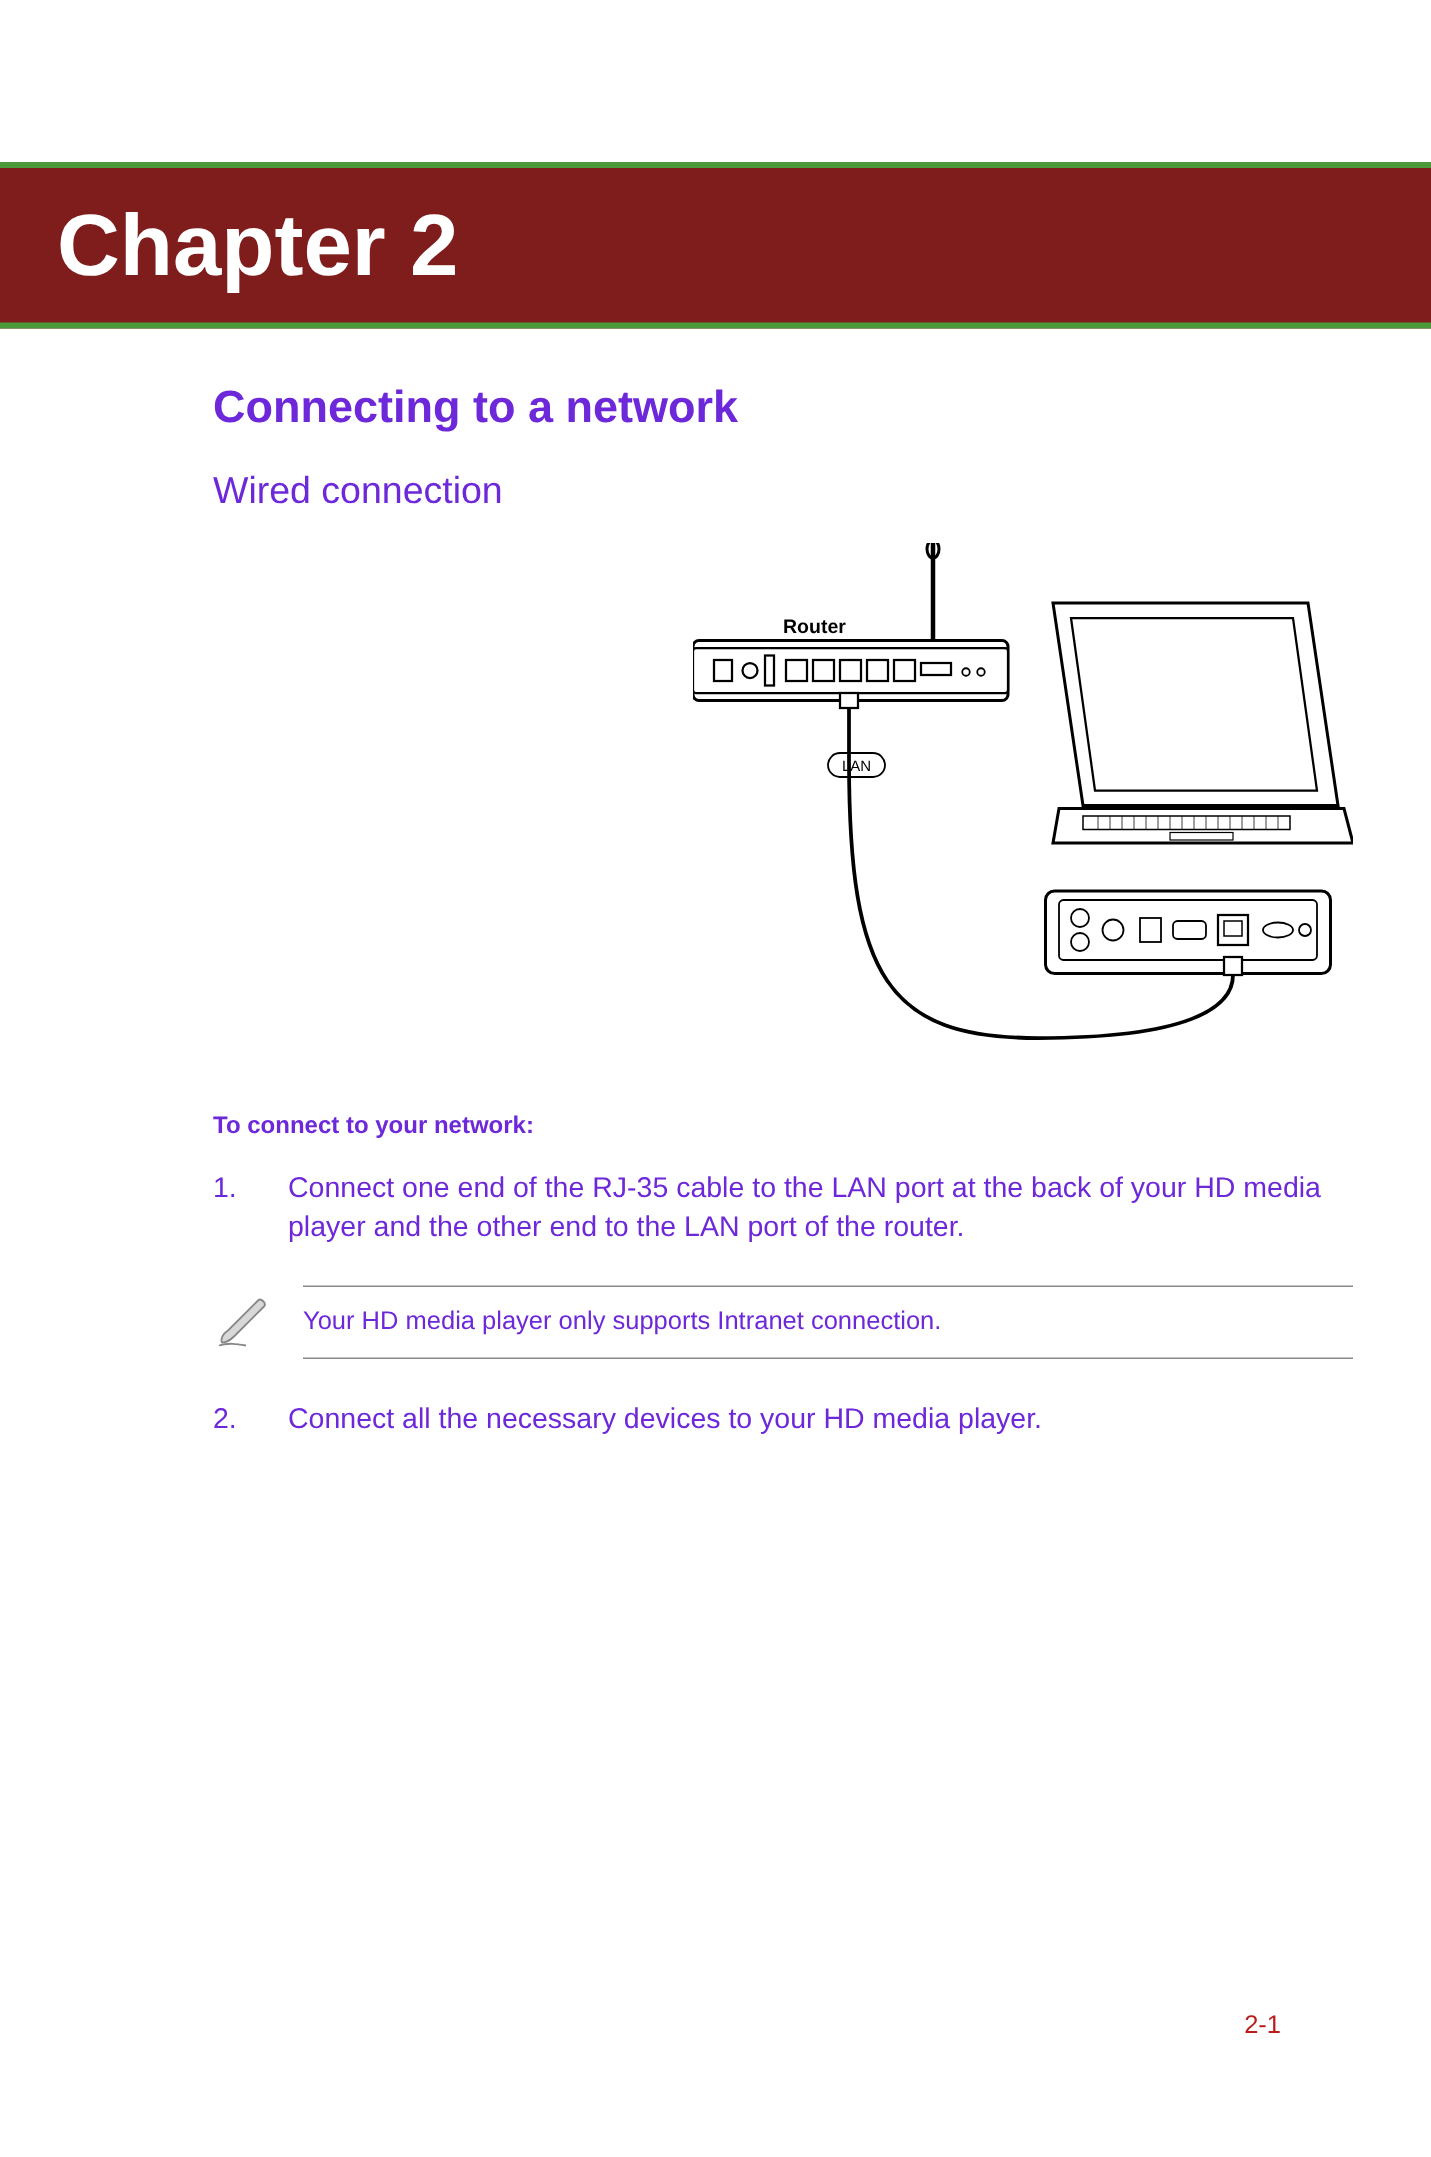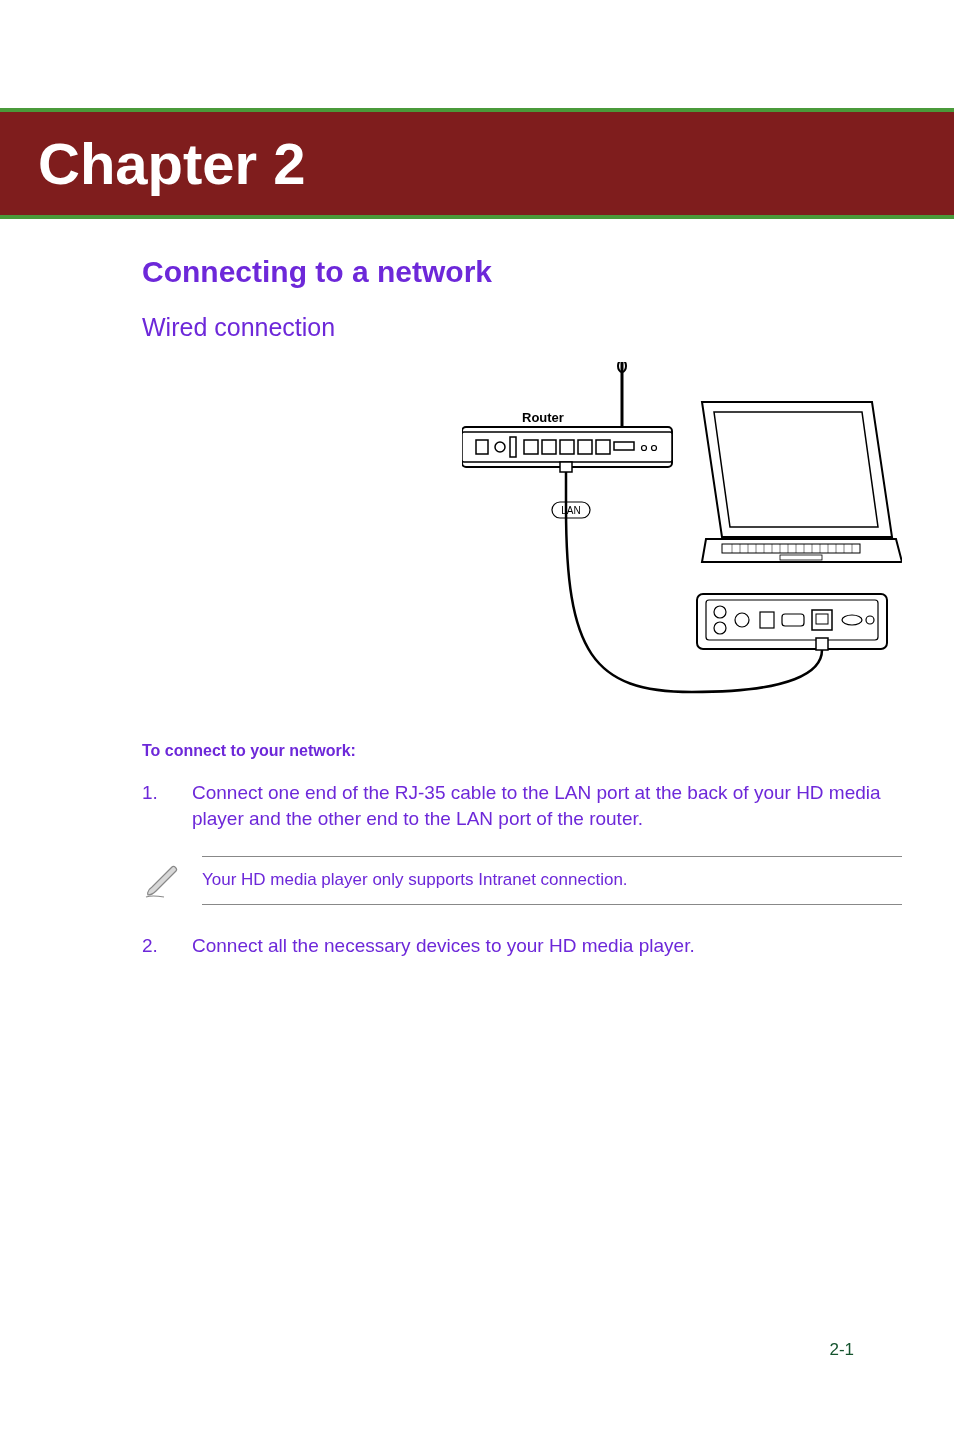--- a/index.html
+++ b/index.html
@@ -88,21 +88,21 @@
       border-bottom: 1px solid #888;
       padding: 12px 0;
       font-size: 17px;
       line-height: 1.35;
     }
     .page-number {
       position: absolute;
       bottom: 78px;
       right: 100px;
       font-size: 17px;
-      color: #14532d;
+      color: #b91c1c;
     }
     .bold { font-weight: bold; }
   </style>
 </head>
 <body>
 
 <div class="chapter-header">
   <div class="chapter-title">Chapter 2</div>
 </div>
 

